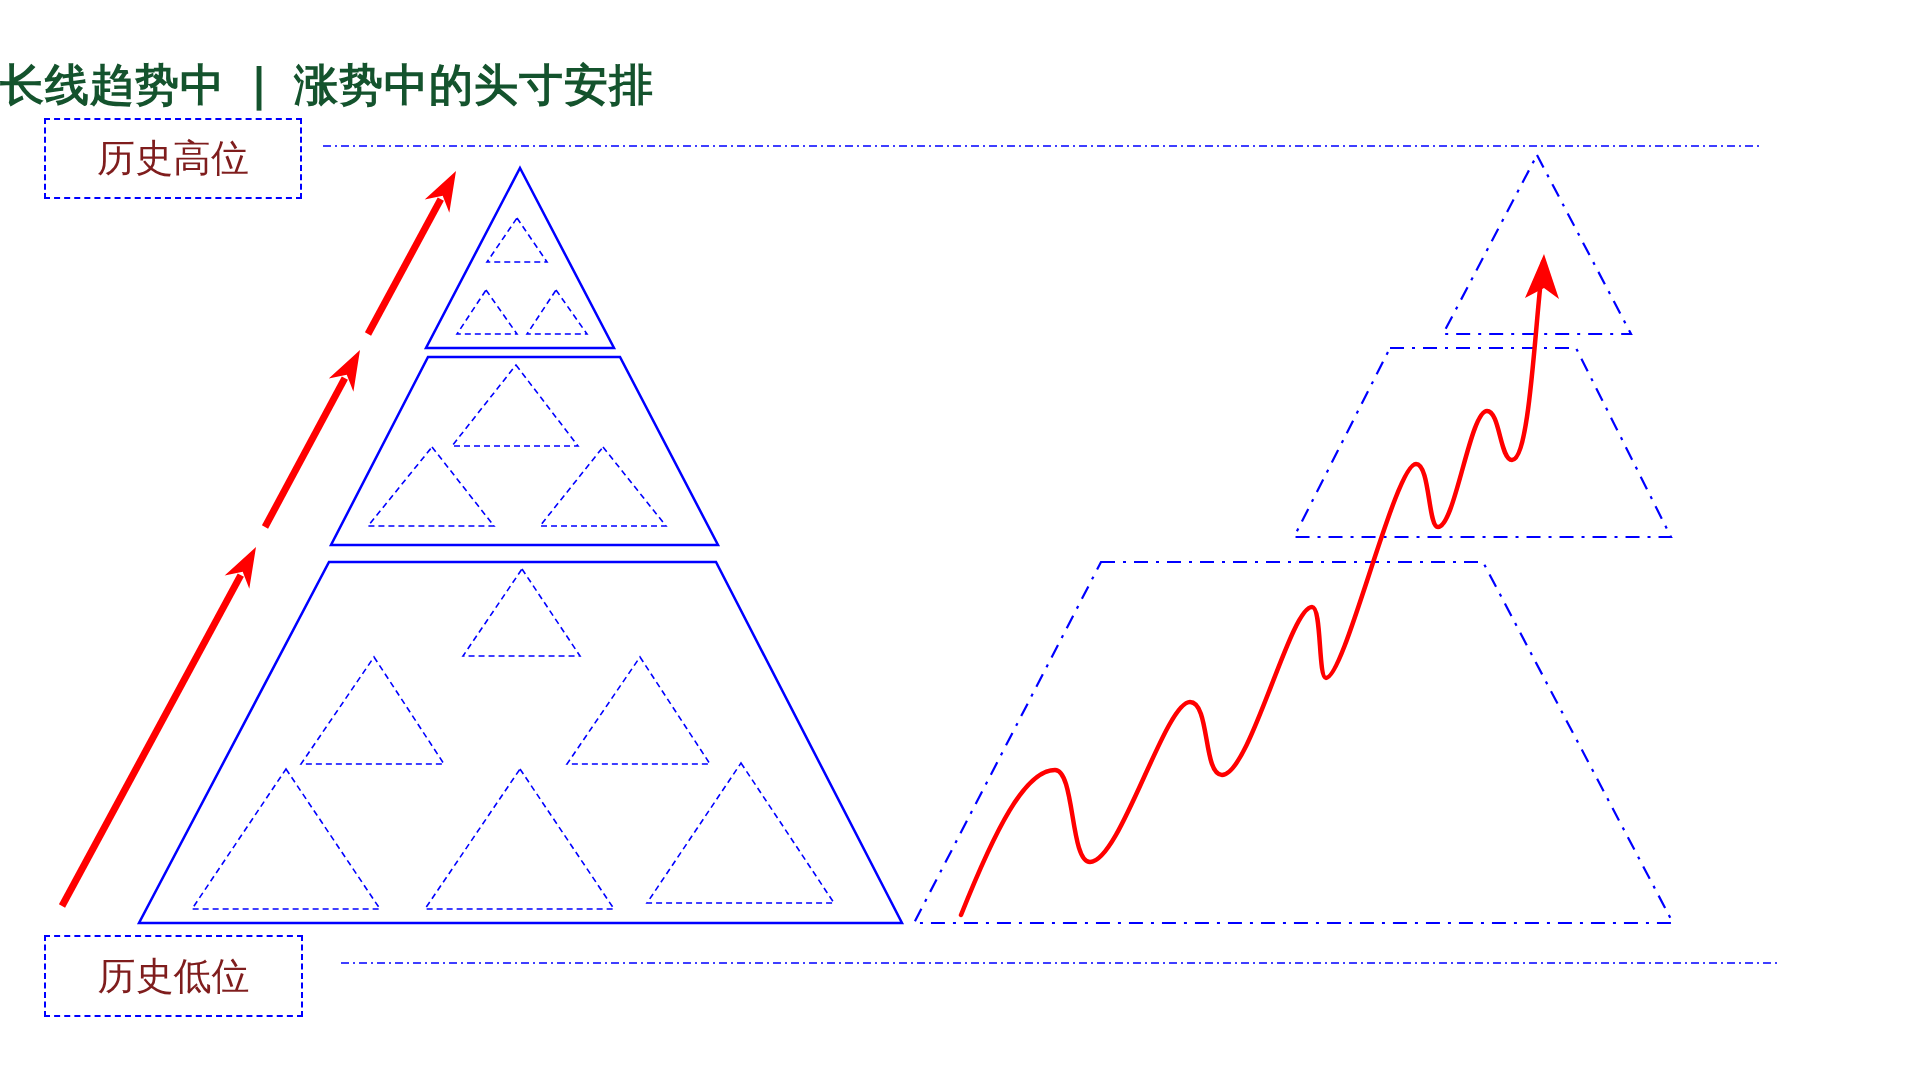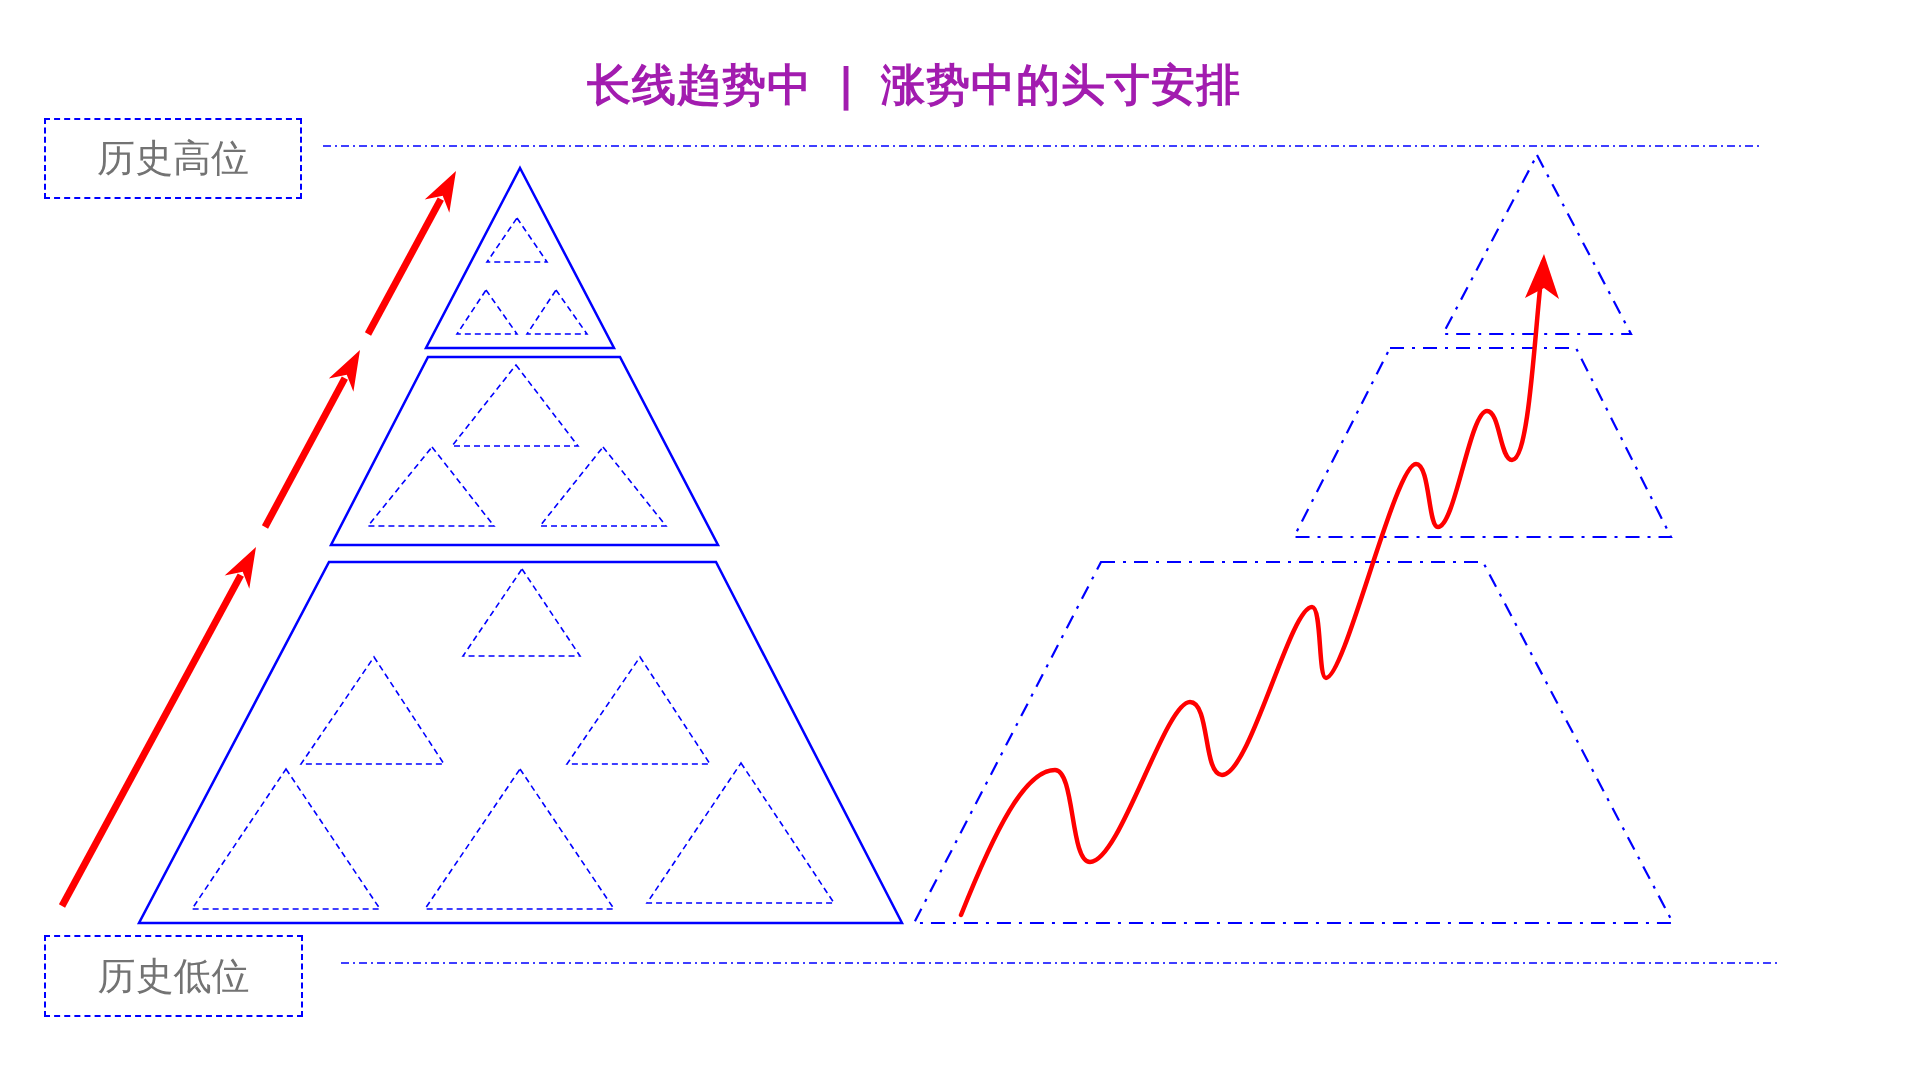--- a/index.html
+++ b/index.html
@@ -1,27 +1,27 @@
 <!DOCTYPE html>
 <html><head>
 <meta charset="utf-8">
 <style>
   html, body { margin:0; padding:0; background:#ffffff; }
   body { width:1920px; height:1080px; position:relative; overflow:hidden; font-family:"DejaVu Serif","Liberation Serif",serif; }
   #canvas { position:absolute; left:0; top:0; width:1920px; height:1080px; }
   .title {
-    position:absolute; left:0; top:56px; width:1828px; text-align:center;
+    position:absolute; left:0; top:56px; width:1828px; 
     font-family:"DejaVu Sans","Liberation Sans",sans-serif; font-weight:bold;
-    font-size:44px; color:#a21caf; letter-spacing:1px; white-space:nowrap;
+    font-size:44px; color:#14532d; letter-spacing:1px; white-space:nowrap;
   }
   .title .sep { display:inline-block; margin:0 26px; }
   .level-box {
     position:absolute; box-sizing:border-box; border:2px dashed #0000ff;
     display:flex; align-items:center; justify-content:center;
-    font-family:"DejaVu Serif","Liberation Serif",serif; font-size:38px; color:#737373;
+    font-family:"DejaVu Serif","Liberation Serif",serif; font-size:38px; color:#7f1d1d;
   }
   #high-box { left:44px; top:118px; width:258px; height:81px; }
   #low-box { left:44px; top:935px; width:259px; height:82px; }
 </style>
 </head>
 <body>
 
 <svg id="canvas" viewBox="0 0 1920 1080" xmlns="http://www.w3.org/2000/svg">
   <defs>
     <marker id="redhead" markerWidth="10" markerHeight="10" refX="7" refY="5" orient="auto" markerUnits="userSpaceOnUse" viewBox="0 0 10 10">

